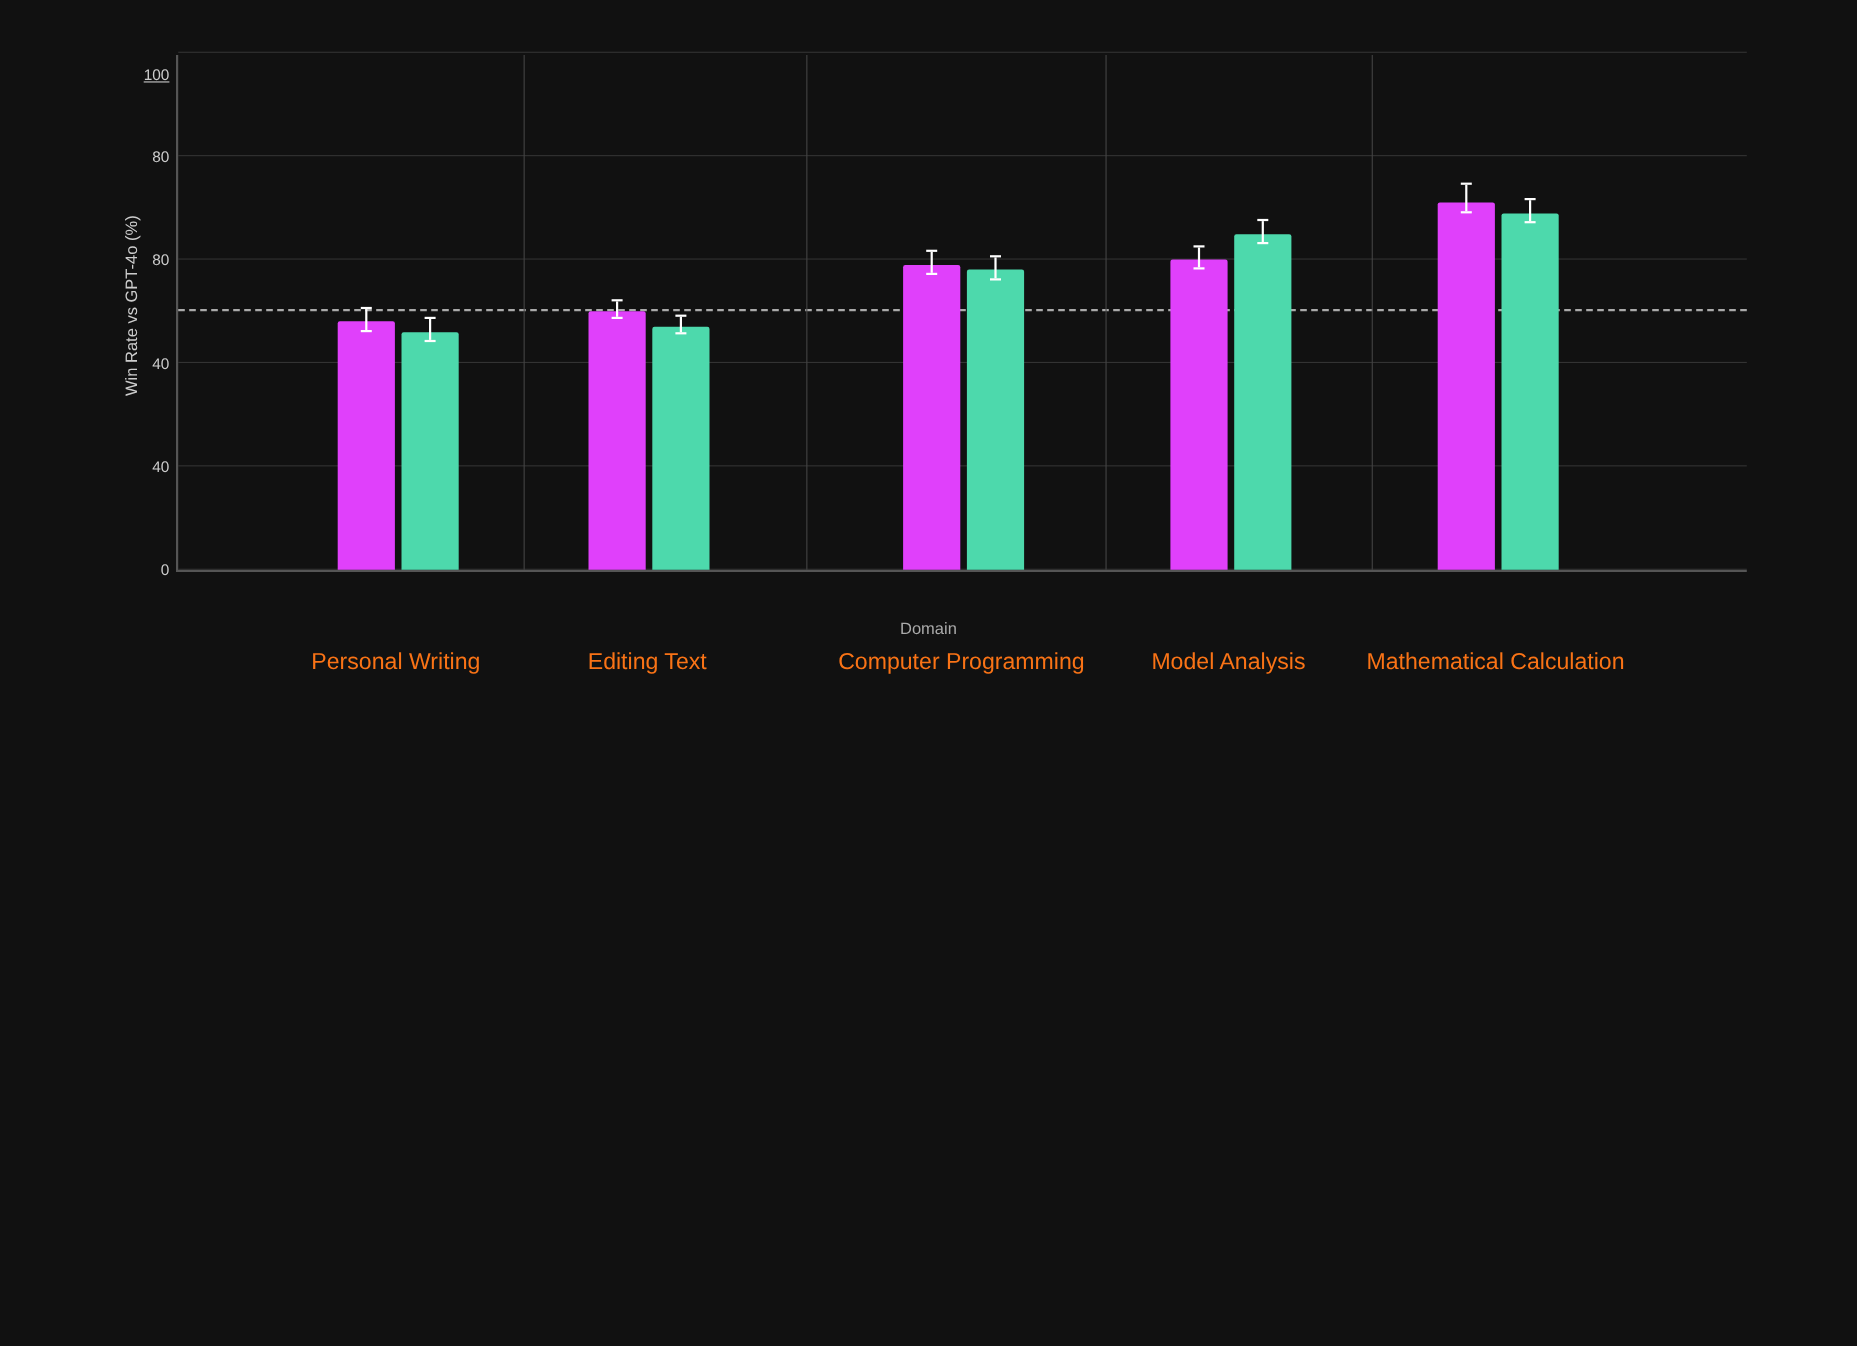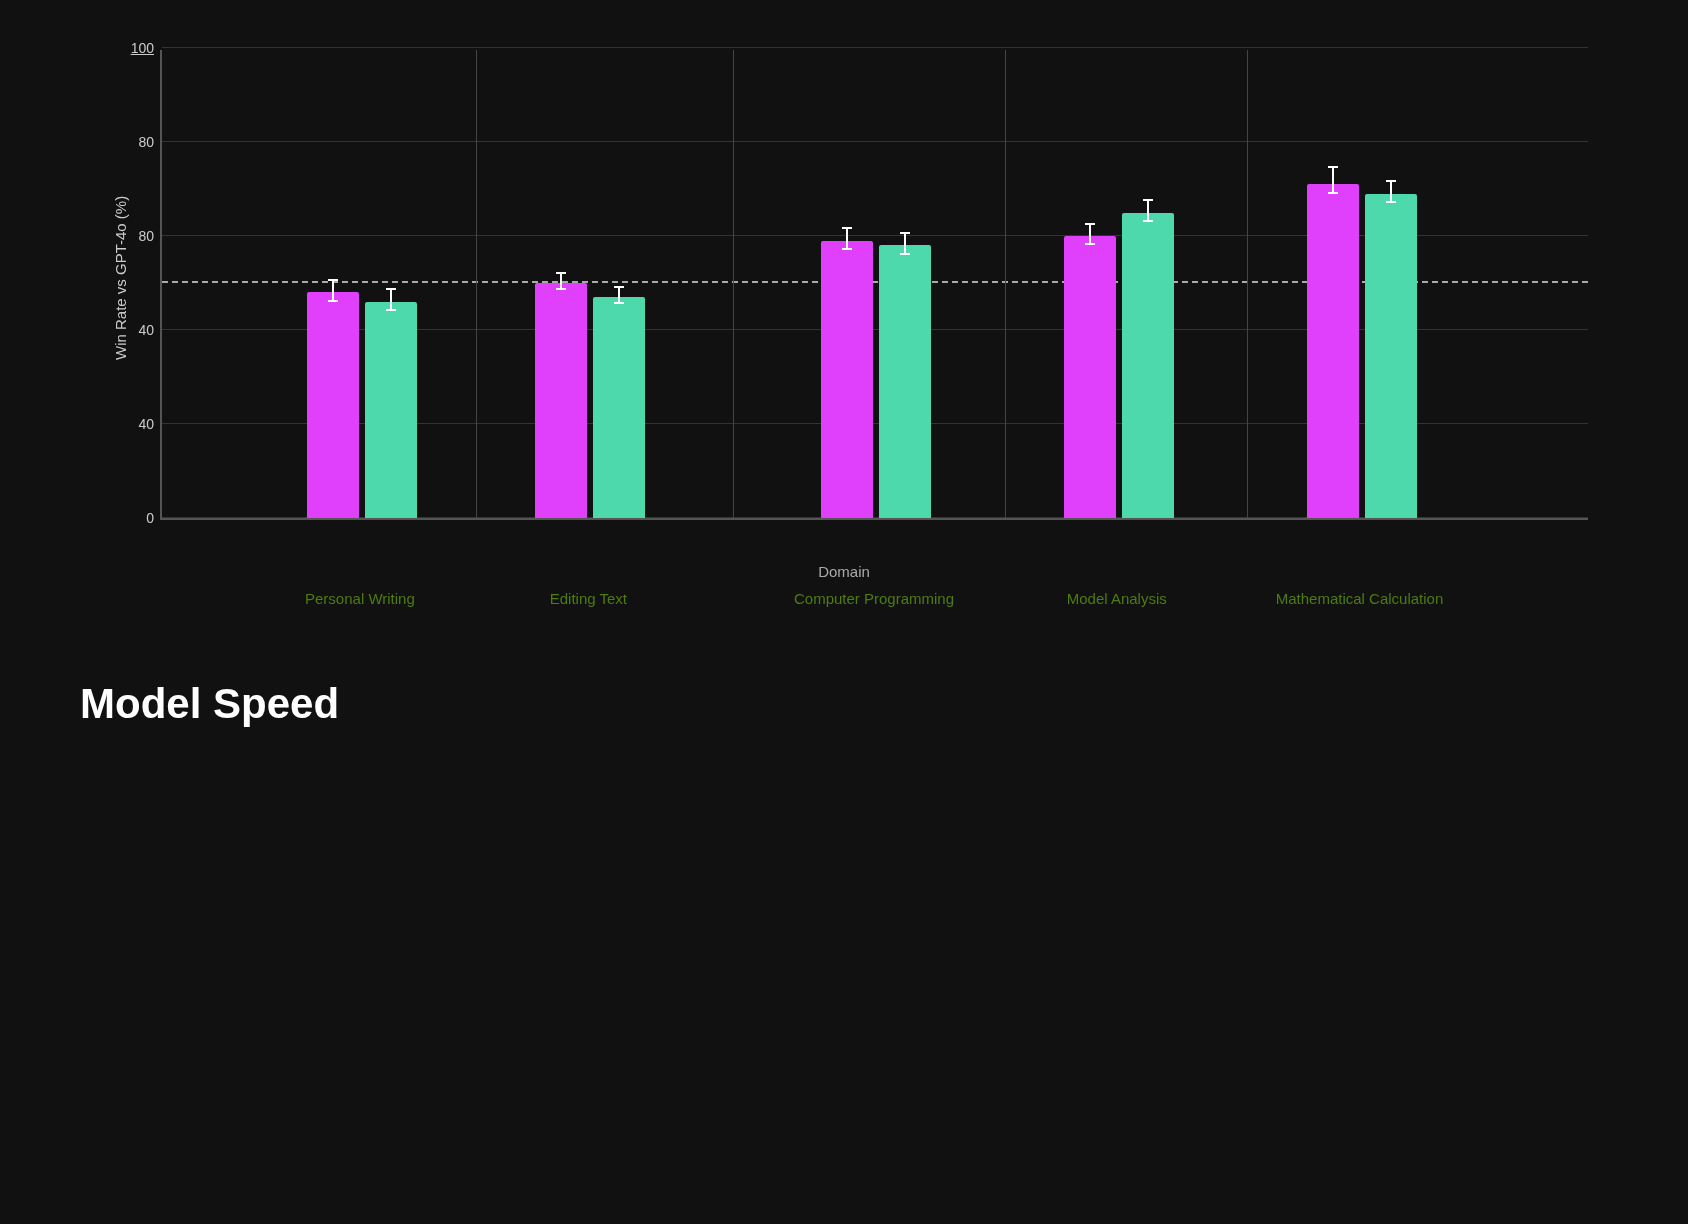--- a/index.html
+++ b/index.html
@@ -86,22 +86,22 @@
     .x-axis-labels {
       position: absolute;
       left: 80px;
       right: 20px;
       bottom: 10px;
       display: flex;
     }
 
     .x-label {
       position: absolute;
-      color: #4d7c0f;
-      font-size: 15px;
+      color: #f97316;
+      font-size: 21px;
       text-align: center;
       transform: translateX(-50%);
       white-space: nowrap;
     }
 
     .divider-line {
       position: absolute;
       top: 0;
       bottom: 0;
       width: 1px;
@@ -140,21 +140,21 @@
         <div class="y-tick-label" style="bottom: 0px;">0</div>
         <div class="grid-line" style="bottom: 94px;"></div>
         <div class="y-tick-label" style="bottom: 94px;">40</div>
         <div class="grid-line" style="bottom: 188px;"></div>
         <div class="y-tick-label" style="bottom: 188px;">40</div>
         <div class="grid-line" style="bottom: 282px;"></div>
         <div class="y-tick-label" style="bottom: 282px;">80</div>
         <div class="grid-line" style="bottom: 376px;"></div>
         <div class="y-tick-label" style="bottom: 376px;">80</div>
         <div class="grid-line" style="bottom: 470px;"></div>
-        <div class="y-tick-label" style="bottom: 470px; text-decoration: underline;">100</div>
+        <div class="y-tick-label" style="bottom: 450px; text-decoration: underline;">100</div>
         <div class="dashed-line" style="bottom: 235px;"></div>
         <div class="divider-line" style="left: 314.16px;"></div>
         <div class="divider-line" style="left: 571.2px;"></div>
         <div class="divider-line" style="left: 842.52px;"></div>
         <div class="divider-line" style="left: 1085.28px;"></div>
         <div class="bar bar-pink" style="position: absolute; bottom: 0px; left: 144.92px; width: 52px; height: 225.6px;">
           <div style="position: absolute; bottom: 216.2px; left: 50%; transform: translateX(-50%); display: flex; flex-direction: column; align-items: center;">
             <div style="width: 10px; height: 2px; background: white;"></div>
             <div style="width: 2px; height: 18.8px; background: white;"></div>
             <div style="width: 10px; height: 2px; background: white;"></div>
@@ -231,14 +231,13 @@
         <div class="x-label" style="left: 50%;">Computer Programming</div>
         <div class="x-label" style="left: 67%;">Model Analysis</div>
         <div class="x-label" style="left: 84%;">Mathematical Calculation</div>
       </div>
 
     <div style="position:absolute; bottom:20px; left:50%; transform:translateX(-50%); color:#aaa; font-size:15px;">Domain</div>
   </div>
 </div>
 
 <div class="text-section">
-  <h2 class="model-speed-title">Model Speed</h2>
 </div>
 
 </body></html>

